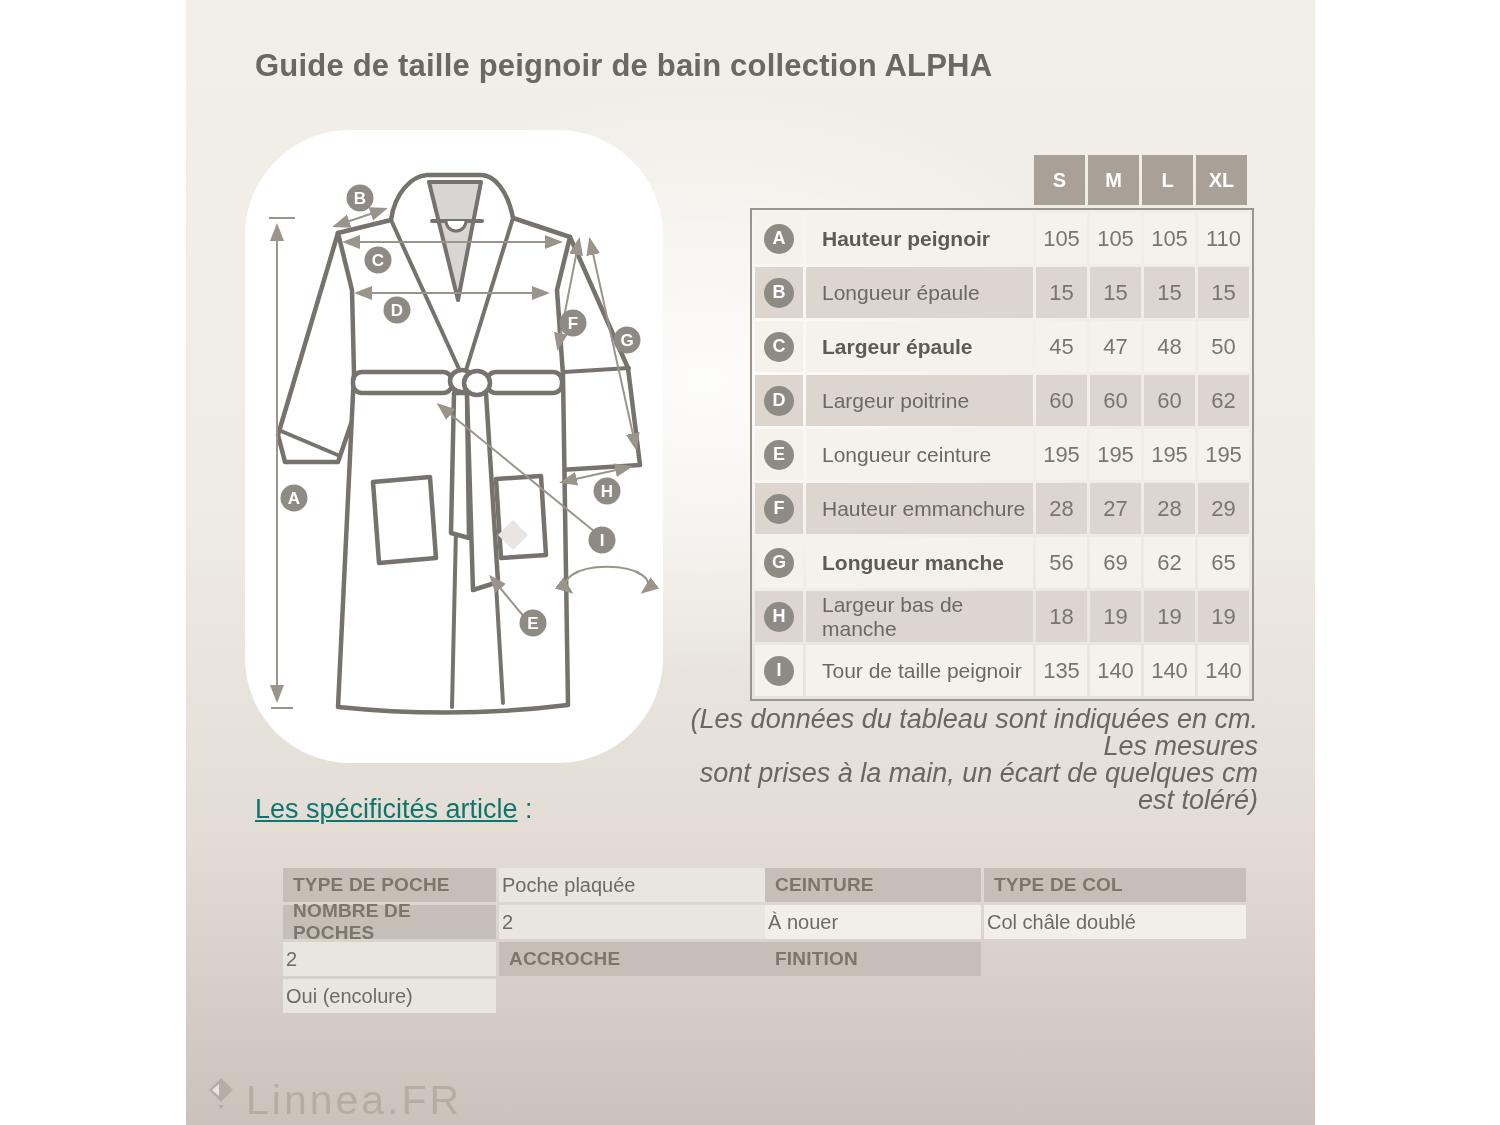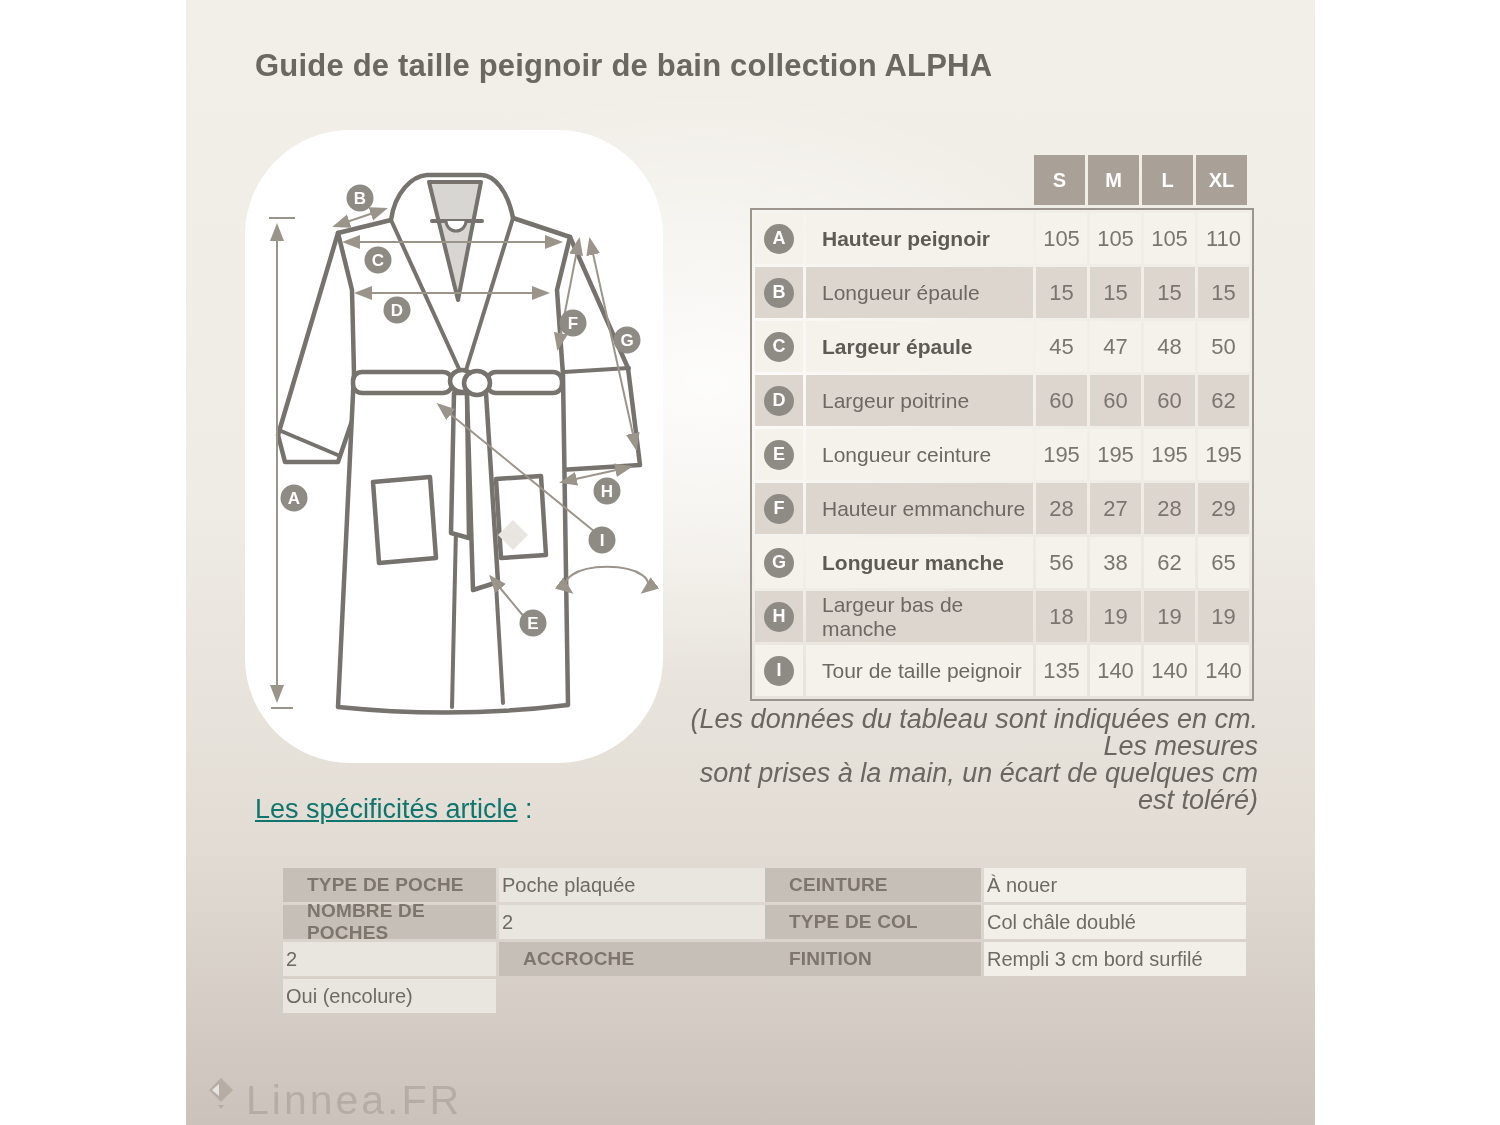--- a/index.html
+++ b/index.html
@@ -46,21 +46,21 @@
   #note{position:absolute;left:690px;top:706px;width:568px;text-align:right;font-style:italic;
     font-size:27px;line-height:27px;color:#6b6660;}
   #note span{display:block;}
   
   #spec-heading{position:absolute;left:255px;top:794px;font-size:27px;color:#0f766e;}
   #spec-heading .u{text-decoration:underline;}
   .spec-table{position:absolute;display:grid;row-gap:3px;column-gap:3px;}
   #spec-left{left:283px;top:868px;grid-template-columns:213px 266px;}
   #spec-right{left:765px;top:868px;grid-template-columns:216px 262px;}
   .spec-cell{height:34px;display:flex;align-items:center;font-size:19px;}
-  .spec-label{background:var(--spec-label-bg);font-weight:bold;color:#7d766d;padding-left:24px;letter-spacing:.2px;}
+  .spec-label{background:var(--spec-label-bg);font-weight:bold;color:#7d766d;padding-left:10px;letter-spacing:.2px;}
   .spec-val{padding-left:3px;color:#6f6a63;font-size:20px;}
   .spec-val.lft{background:var(--spec-val-left);}
   .spec-val.rgt{background:var(--spec-val-right);}
   
   #logo{position:absolute;left:206px;top:1062px;display:flex;align-items:center;gap:10px;opacity:.55;}
   #logo .word{font-size:41px;letter-spacing:3px;color:#a39a92;margin-top:15px;}
 </style>
 </head>
 <body>
 
@@ -207,21 +207,21 @@
       <div class="cell label dark">Hauteur emmanchure</div>
       <div class="cell val dark">28</div>
       <div class="cell val dark">27</div>
       <div class="cell val dark">28</div>
       <div class="cell val dark">29</div>
       <div class="cell letter light">
         <span class="badge">G</span>
       </div>
       <div class="cell label light bold">Longueur manche</div>
       <div class="cell val light">56</div>
-      <div class="cell val light">38</div>
+      <div class="cell val light">69</div>
       <div class="cell val light">62</div>
       <div class="cell val light">65</div>
       <div class="cell letter dark">
         <span class="badge">H</span>
       </div>
       <div class="cell label dark">Largeur bas de manche</div>
       <div class="cell val dark">18</div>
       <div class="cell val dark">19</div>
       <div class="cell val dark">19</div>
       <div class="cell val dark">19</div>
@@ -248,25 +248,24 @@
       <div class="spec-cell spec-label">TYPE DE POCHE</div>
       <div class="spec-cell spec-val lft">Poche plaquée</div>
       <div class="spec-cell spec-label">NOMBRE DE POCHES</div>
       <div class="spec-cell spec-val lft">2</div>
       <div class="spec-cell spec-val lft">2</div>
       <div class="spec-cell spec-label">ACCROCHE</div>
       <div class="spec-cell spec-val lft">Oui (encolure)</div>
     </div>
   <div id="spec-right" class="spec-table">
       <div class="spec-cell spec-label">CEINTURE</div>
+      <div class="spec-cell spec-label">TYPE DE COL</div>
       <div class="spec-cell spec-val rgt">À nouer</div>
-      <div class="spec-cell spec-label">TYPE DE COL</div>
       <div class="spec-cell spec-val rgt">Col châle doublé</div>
       <div class="spec-cell spec-label">FINITION</div>
-      <div class="spec-cell spec-val rgt">Rempli 3 cm bord surfilé</div>
     </div>
 
   <div id="logo">
     <svg width="30" height="34" viewBox="0 0 30 34">
       <path d="M15,2 L27,14 L15,26 L3,14 Z" fill="#a39a92"></path>
       <polygon points="6,14 13,8 13,20" fill="#ffffff"></polygon>
       <polygon points="12,29 18,29 15,33" fill="#a39a92"></polygon>
     </svg>
     <span class="word">Linnea.FR</span>
   </div>

